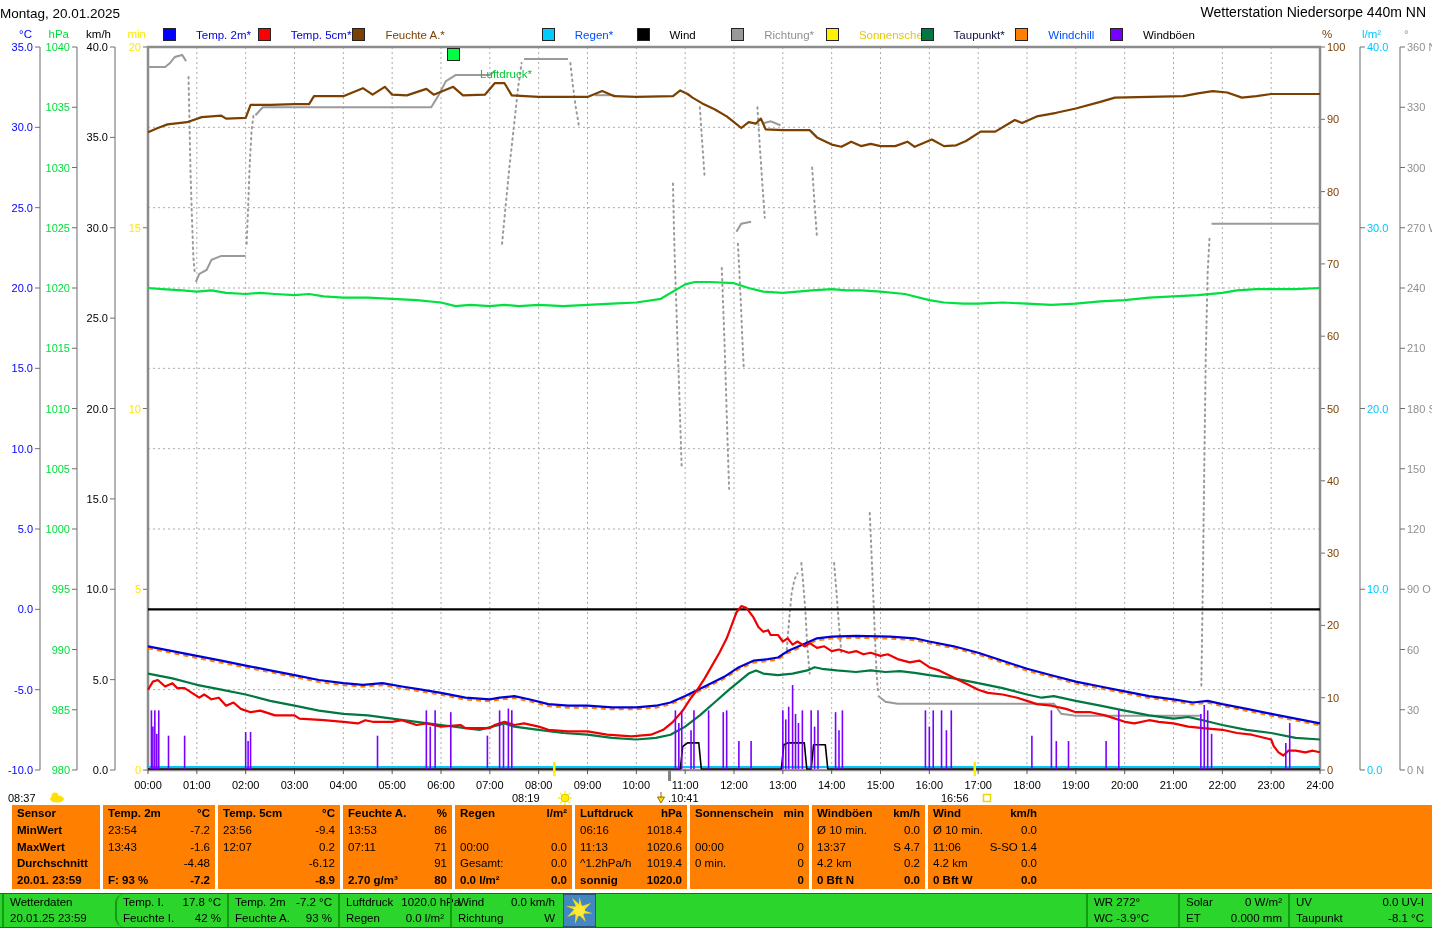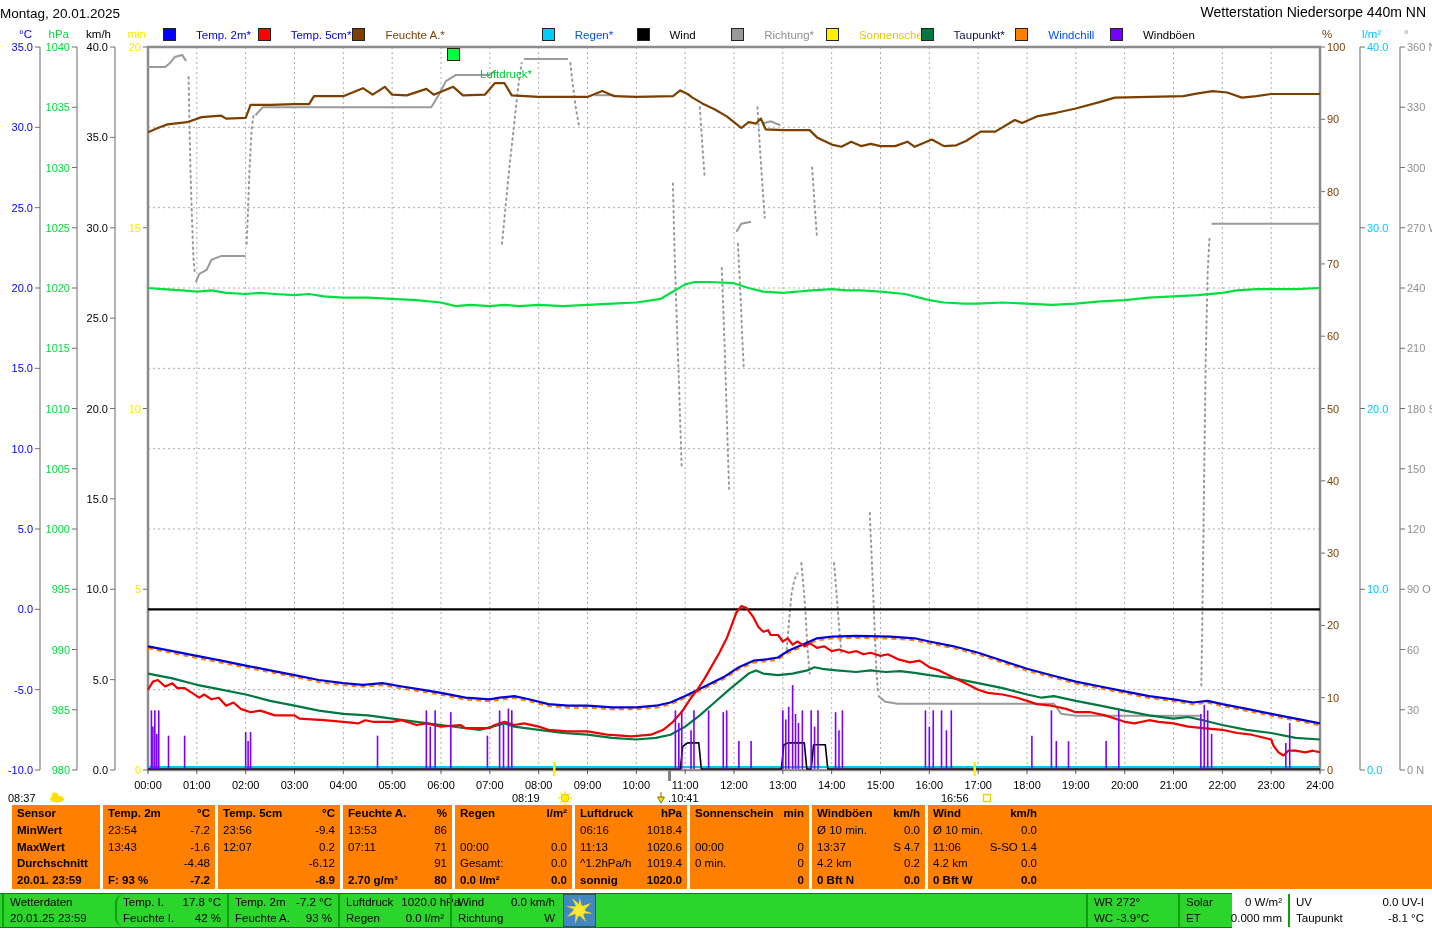--- a/index.html
+++ b/index.html
@@ -9,21 +9,21 @@
   #legend{position:absolute;top:28px;left:0;height:18px;width:1432px}
   .legend-item{position:absolute;top:0;display:flex;align-items:center;gap:20px;font-size:11.5px;white-space:nowrap}
   .swatch{width:11px;height:11px;border:1px solid #222;flex:0 0 auto}
   #chart-svg{position:absolute;top:0;left:0}
   svg text{font-family:"Liberation Sans",sans-serif}
   #sensor-table{position:absolute;top:805px;left:12px;width:1432px;height:84px;background:#FF7F00}
   .tcol{position:absolute;top:0;bottom:0;box-sizing:border-box;overflow:hidden}
   .tcol.sep{border-left:3px solid #fff}
   .trow{display:flex;justify-content:space-between;padding:0 5px;height:16.8px;line-height:16.8px;font-size:11.5px;white-space:nowrap}
   .b{font-weight:bold}
-  #status-bar{position:absolute;top:893px;left:0;width:1232px;height:35px;background:#2CD52C;border-top:1px solid #0a7a0a;border-bottom:1px solid #0a7a0a;box-sizing:border-box}
+  #status-bar{position:absolute;top:893px;left:0;width:1432px;height:35px;background:#2CD52C;border-top:1px solid #0a7a0a;border-bottom:1px solid #0a7a0a;box-sizing:border-box}
   .sec{position:absolute;top:0;bottom:0;box-sizing:border-box;border-left:2px solid #0f9e0f;padding:1px 6px}
   .srow{display:flex;justify-content:space-between;gap:8px;font-size:11.5px;line-height:15.5px;white-space:nowrap}
   #weather-icon{position:absolute;top:894px;left:563px;width:33px;height:33px}
 </style>
 </head>
 <body>
 
 <svg id="chart-svg" width="1432" height="805">
     <line x1="196.83333333333334" y1="47" x2="196.83333333333334" y2="770" stroke="#ABABAB" stroke-width="1" stroke-dasharray="2,3"></line>
     <line x1="245.66666666666669" y1="47" x2="245.66666666666669" y2="770" stroke="#ABABAB" stroke-width="1" stroke-dasharray="2,3"></line>

